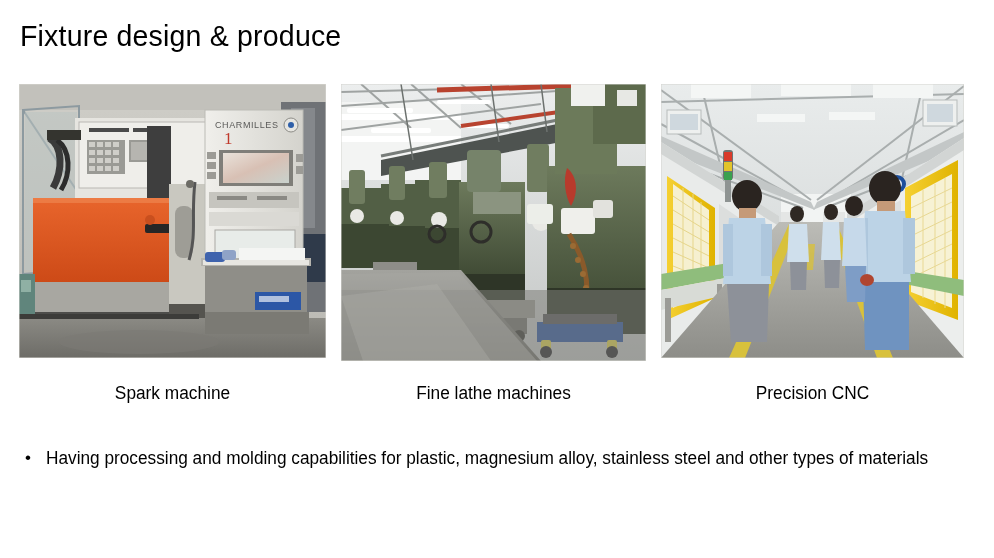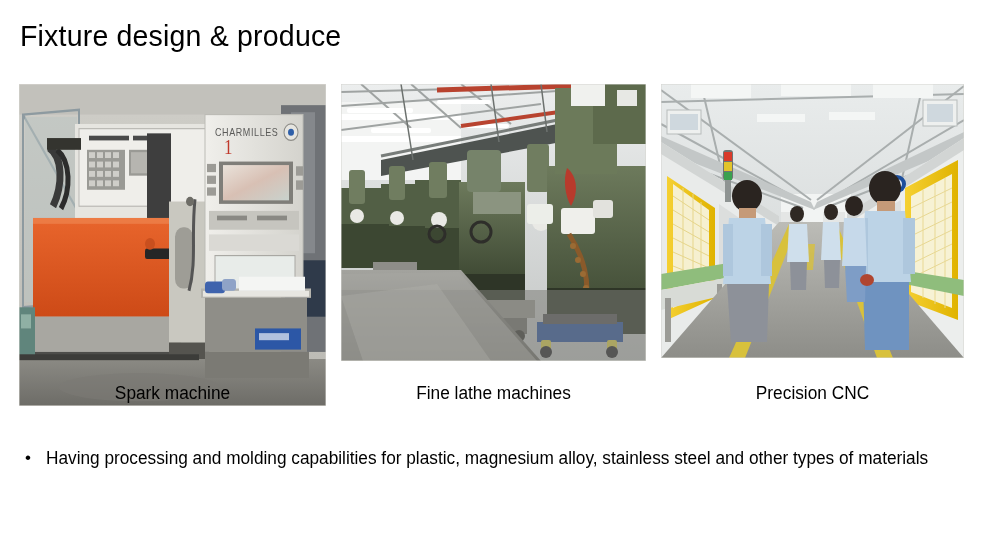--- a/index.html
+++ b/index.html
@@ -30,21 +30,21 @@
     transform: scaleX(0.95);
     transform-origin: left center;
   }
 
   
   .photo-frame {
     position: absolute;
     overflow: hidden;
     background: #b8b8b8;
   }
-  #photo-1 { left: 19px;  top: 84px; width: 307px; height: 322px; }
+  #photo-1 { left: 19px;  top: 84px; width: 307px; height: 274px; }
   #photo-2 { left: 341px; top: 84px; width: 305px; height: 277px; }
   #photo-3 { left: 661px; top: 84px; width: 303px; height: 274px; }
 
   .photo-canvas {
     position: absolute;
     inset: 0;
     width: 100%;
     height: 100%;
     display: block;
   }

